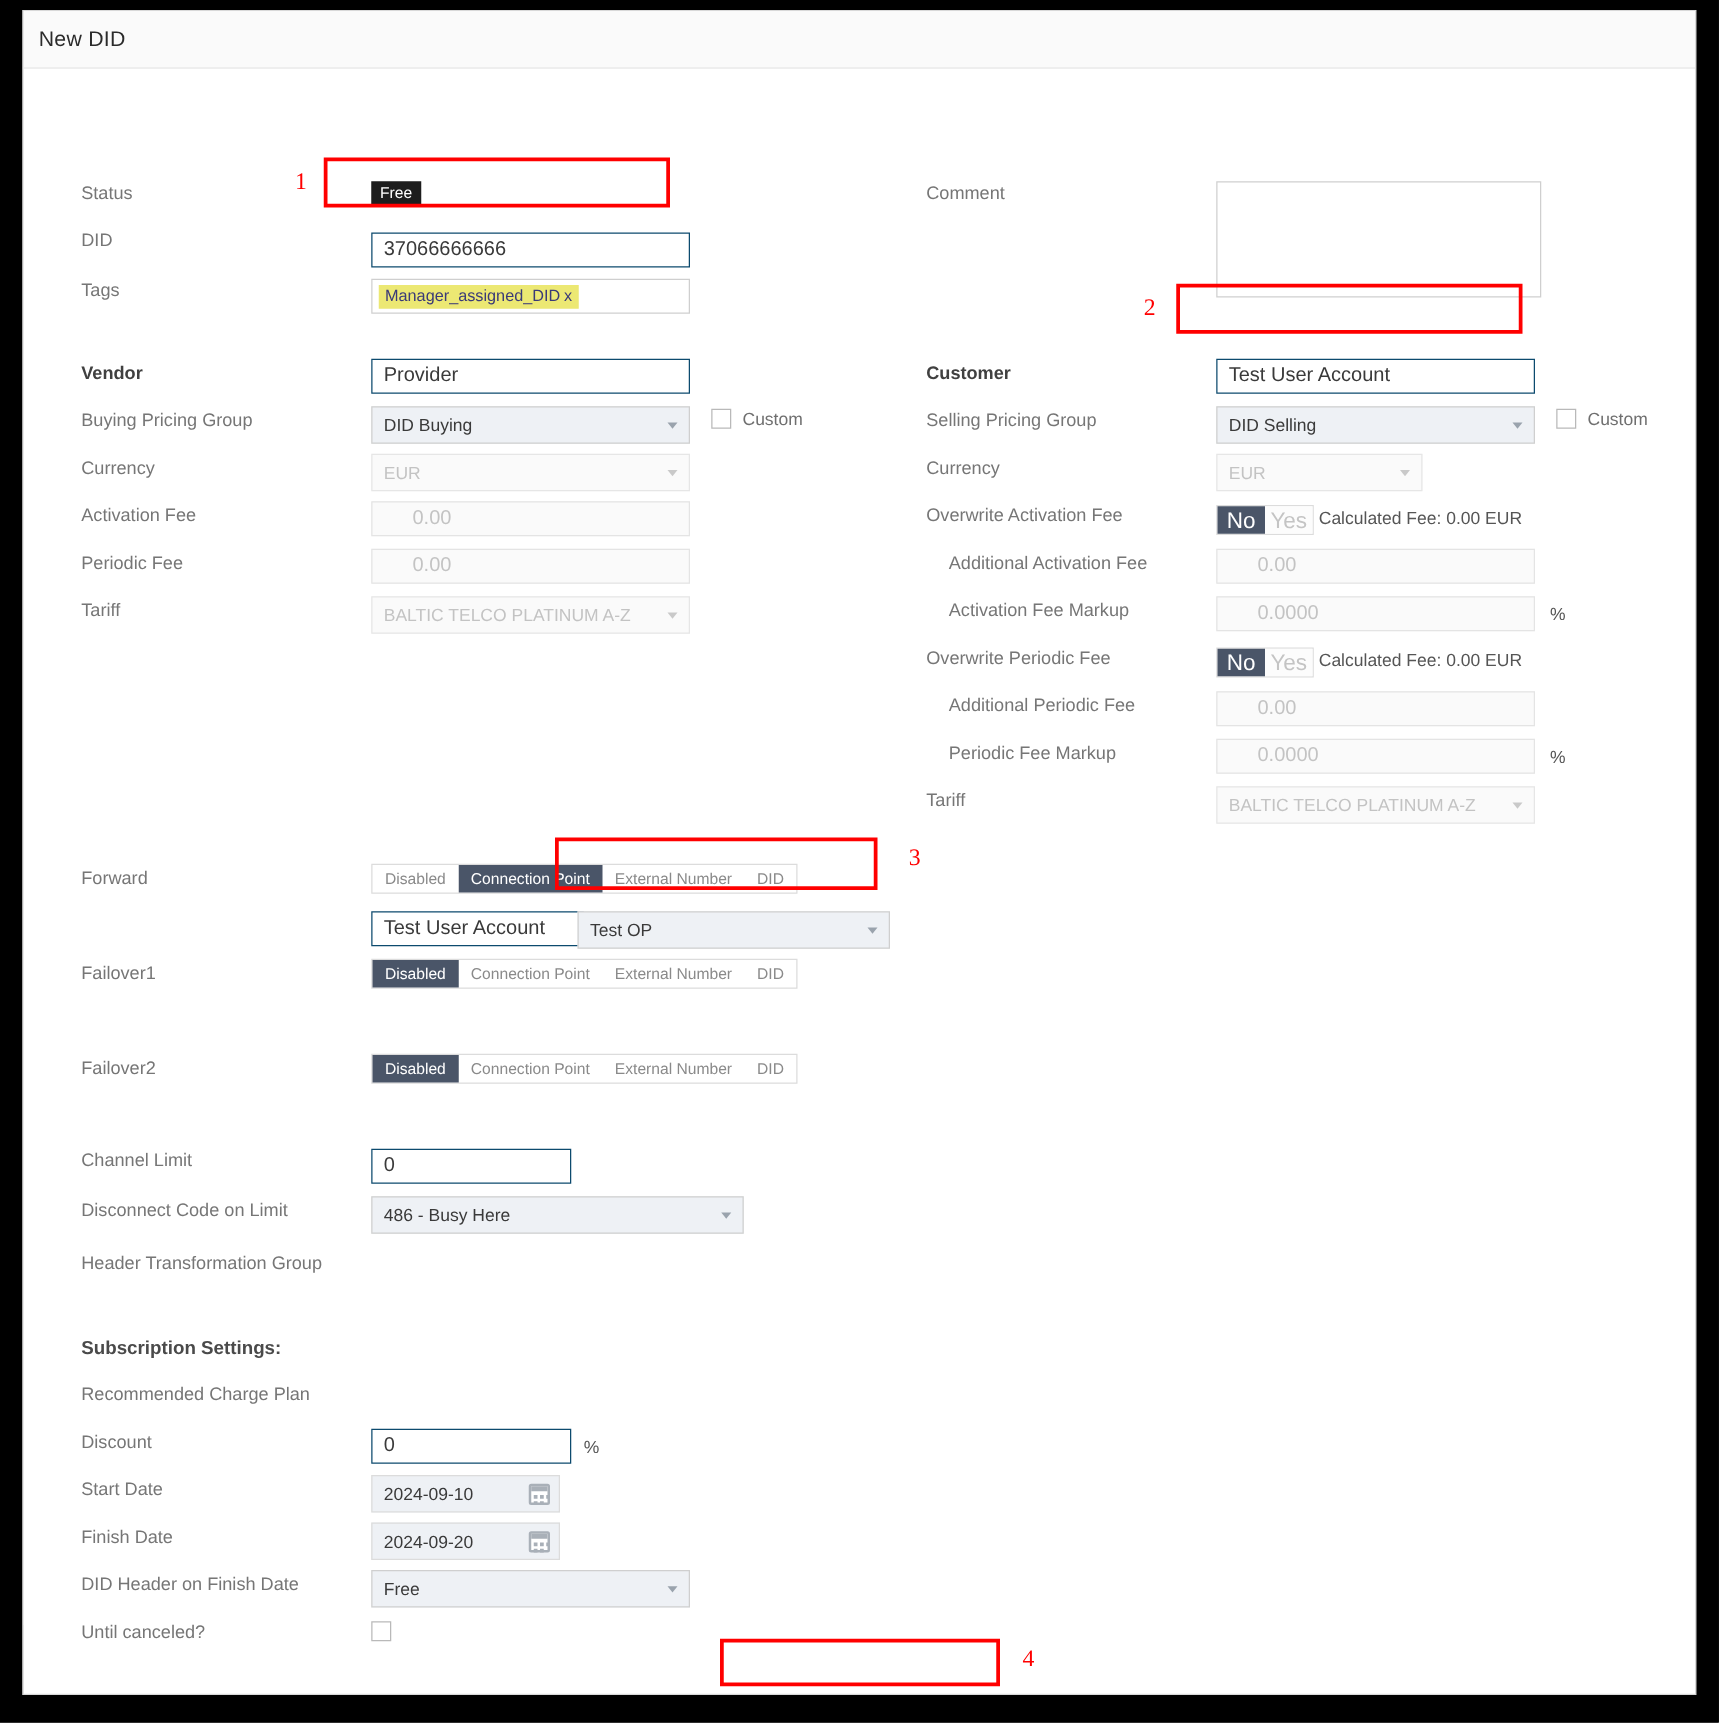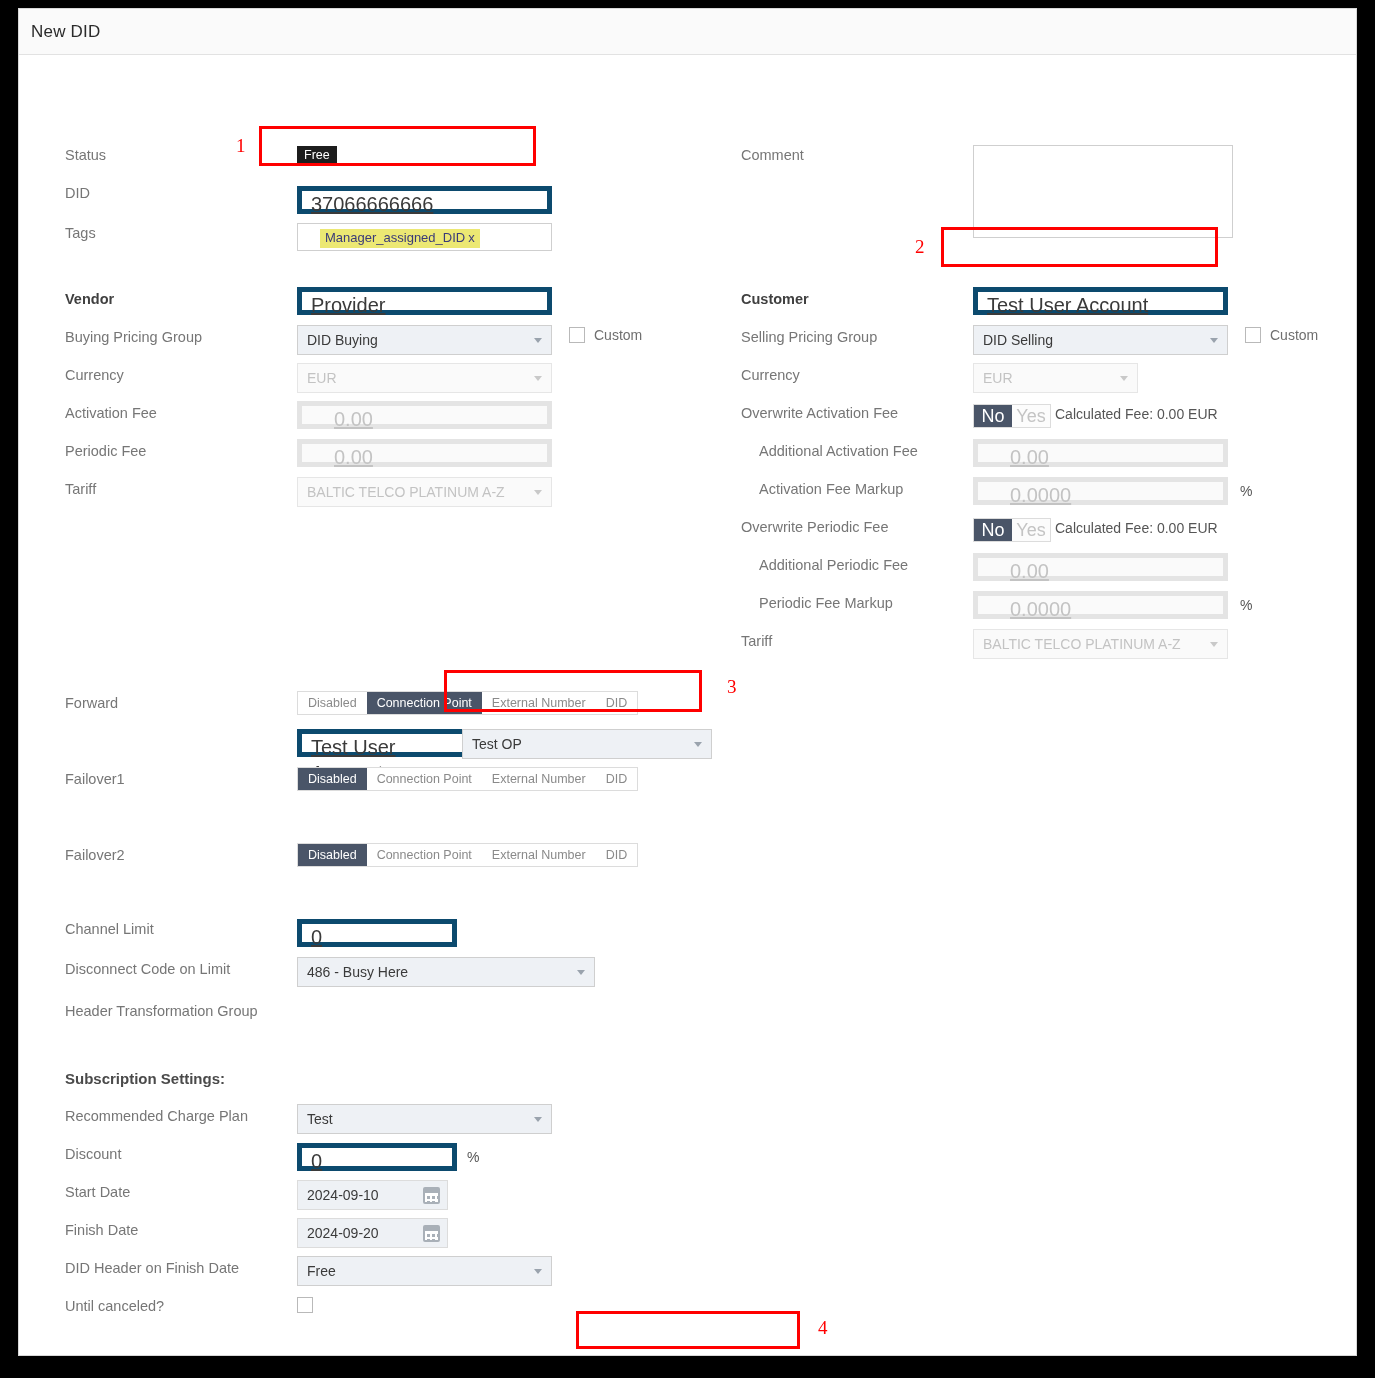--- a/index.html
+++ b/index.html
@@ -51,25 +51,24 @@
   .lbl.strong { color: #404040; font-weight: bold; }
   .lbl.indent  { left: 86px; }
   .col-right .lbl.indent { left: 40px; }
 
   .fld { position: absolute; left: 278px; top: -2px; }
   .col-right .fld { left: 254px; }
 
   
   .inp {
     width: 255px; height: 28px;
-    border: 5px solid #0c4a6e; background: #fff;
-    font-size: 20px; color: #3a3a3a;
+    border: 1px solid #0c4a6e; background: #fff;
+    font-size: 16px; color: #3a3a3a;
     padding: 0 9px; line-height: 26px;
     display: block;
-    text-decoration: underline;
   }
   .inp.ph { color: #bdbdbd; padding-left: 32px; }
   .inp.dis { background: #fafafa; color: #c3c3c3; border-color: #e4e4e4; }
   .inp.sm { width: 163px; }
   .inp.tiny { width: 160px; }
 
   .sel {
     position: relative;
     width: 255px; height: 30px;
     border: 1px solid #cfcfcf; background: #eef1f5;
@@ -98,21 +97,21 @@
   .badge {
     display: inline-block;
     background: #1d1d1d; color: #fff;
     font-size: 12.5px; padding: 2px 7px 3px;
     line-height: 14px;
   }
 
   .tagbox {
     width: 255px; height: 28px;
     border: 1px solid #cfcfcf; background: #fff;
-    padding: 4px 22px;
+    padding: 4px 5px;
   }
   .tag {
     display: inline-block;
     background: #ece873; color: #3a3a78;
     font-size: 13px; padding: 1px 5px 2px;
     line-height: 16px;
   }
   .tag .x { color: #3a3a78; margin-left: 3px; }
 
   .cbwrap {
@@ -483,26 +482,20 @@
         </div>
 
       </div>
 
       <div style="position:absolute;left:0;top:0;width:700px">
 
         <div class="section-hd" style="top:1015px">Subscription Settings:</div>
 
         <div class="row" style="top:1049px;position:absolute;width:100%">
           <div class="lbl">Recommended Charge Plan</div>
-          <div class="fld" style="top:0px">
-            <div class="sel">
-              <span>Test</span>
-              <span class="caret"></span>
-            </div>
-          </div>
         </div>
 
         <div class="row" style="top:1087px;position:absolute;width:100%">
           <div class="lbl">Discount</div>
           <div class="fld" style="top:1px">
             <div class="inp tiny">0</div>
           </div>
           <div class="pct" style="left:448px;top:1px">%</div>
         </div>
 

